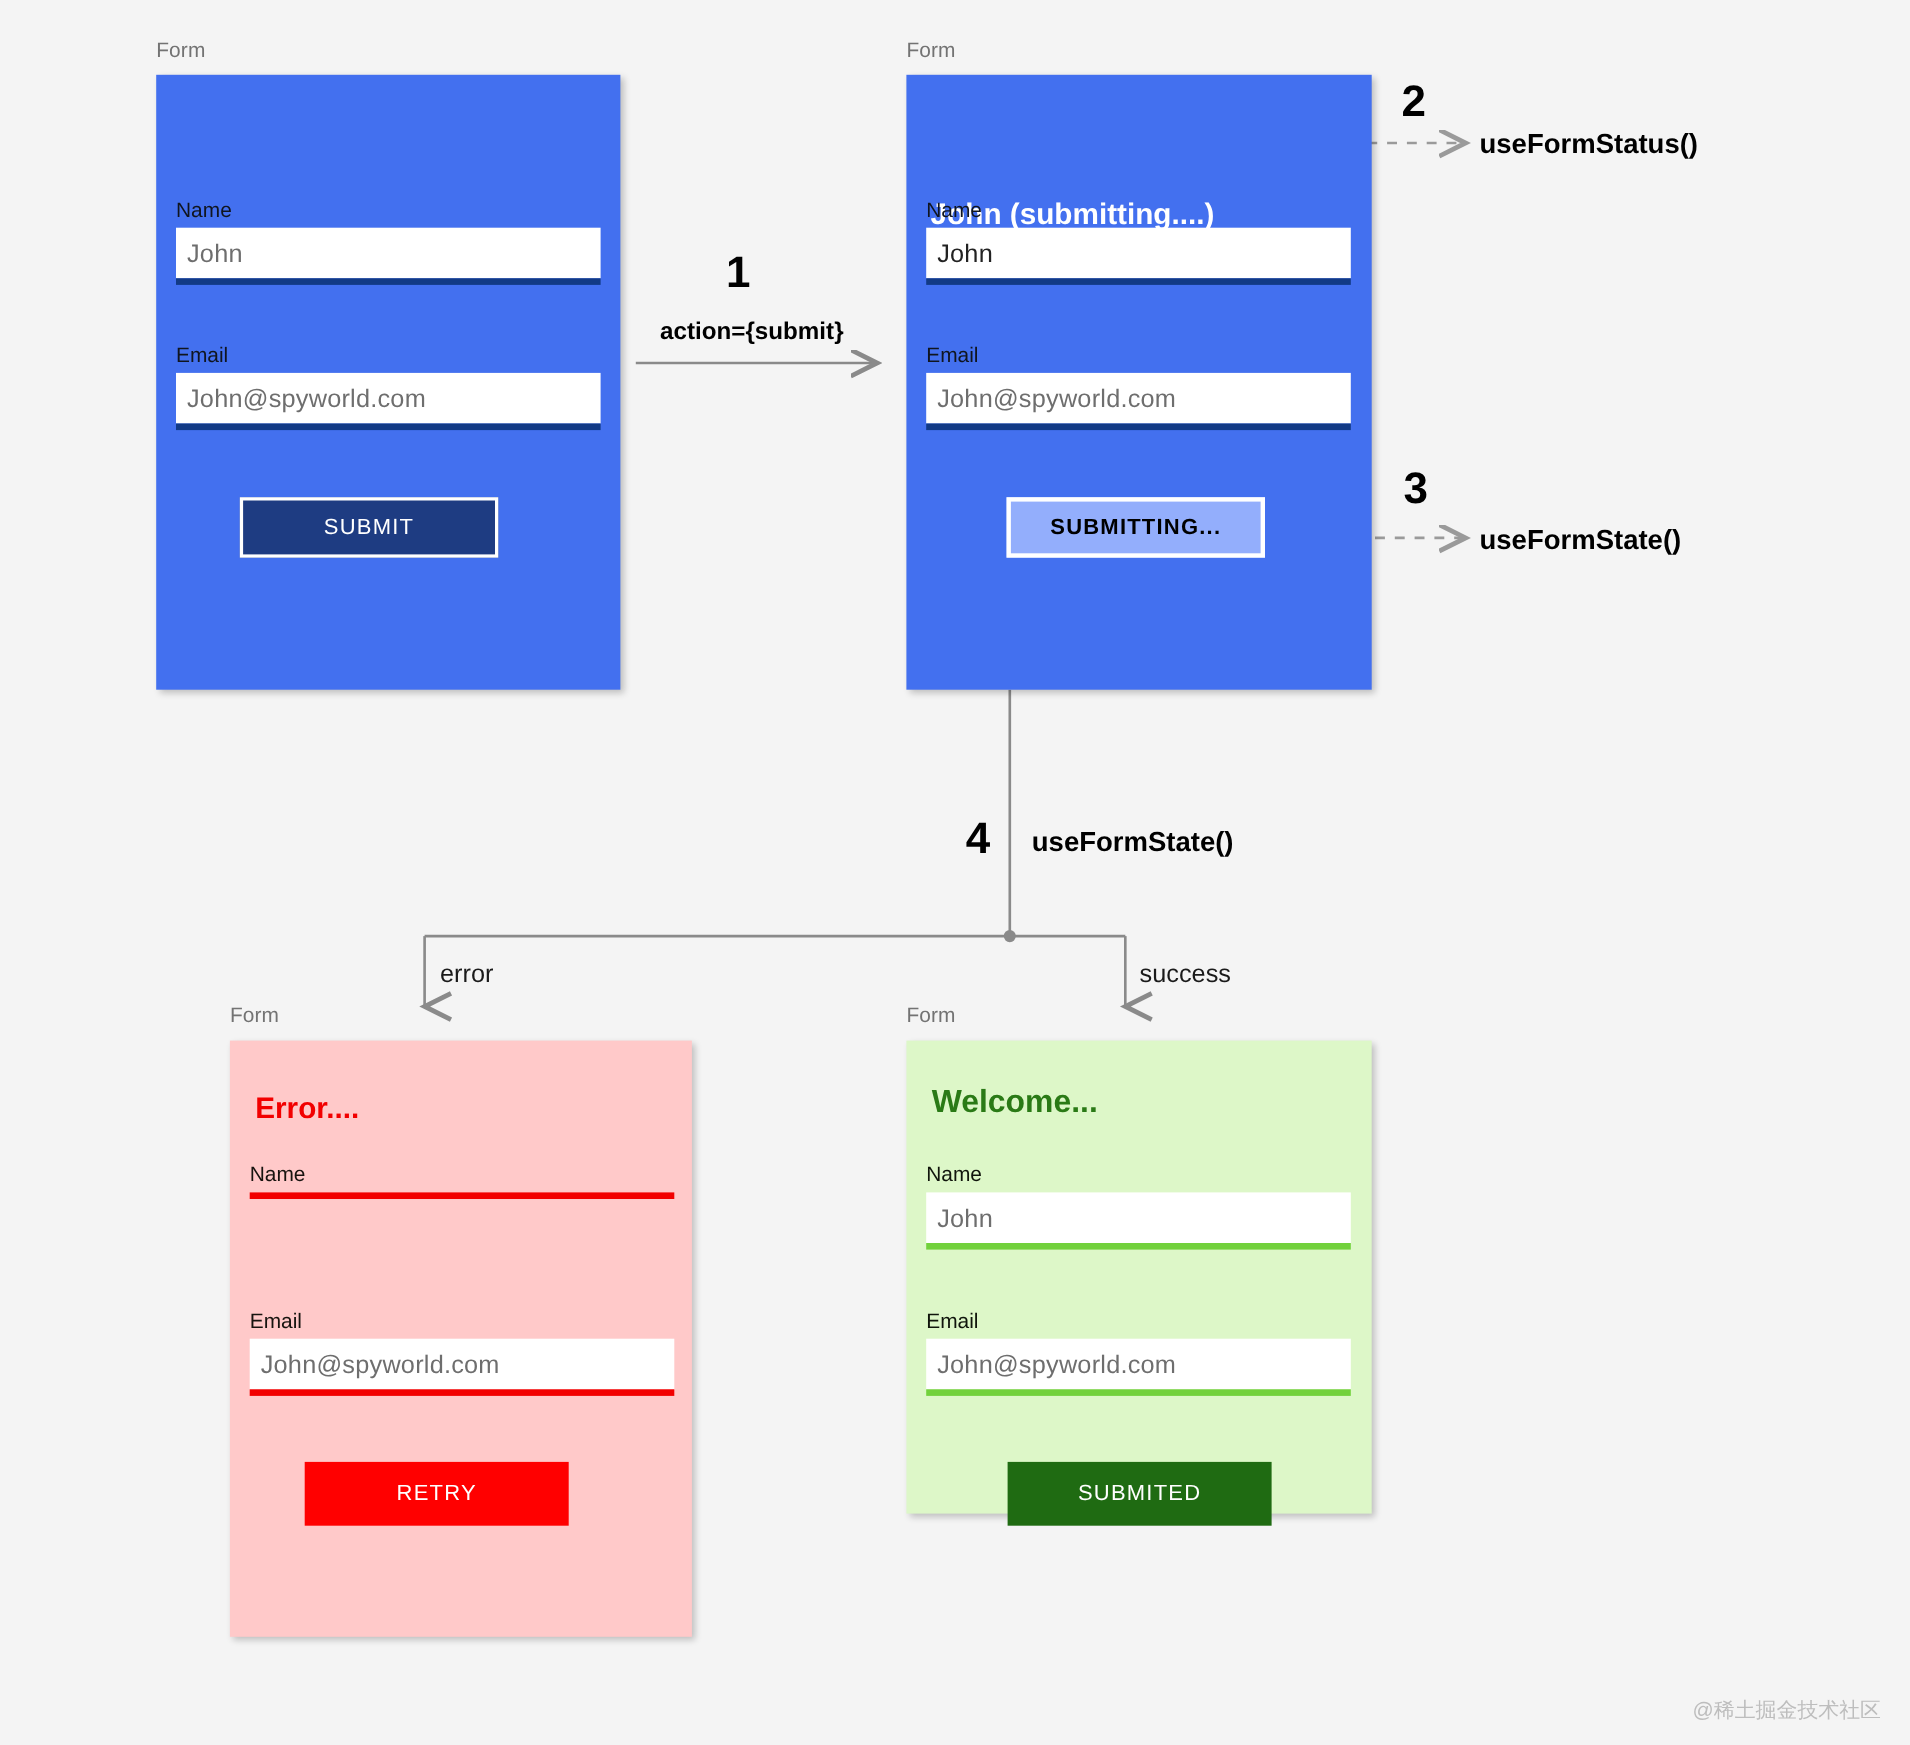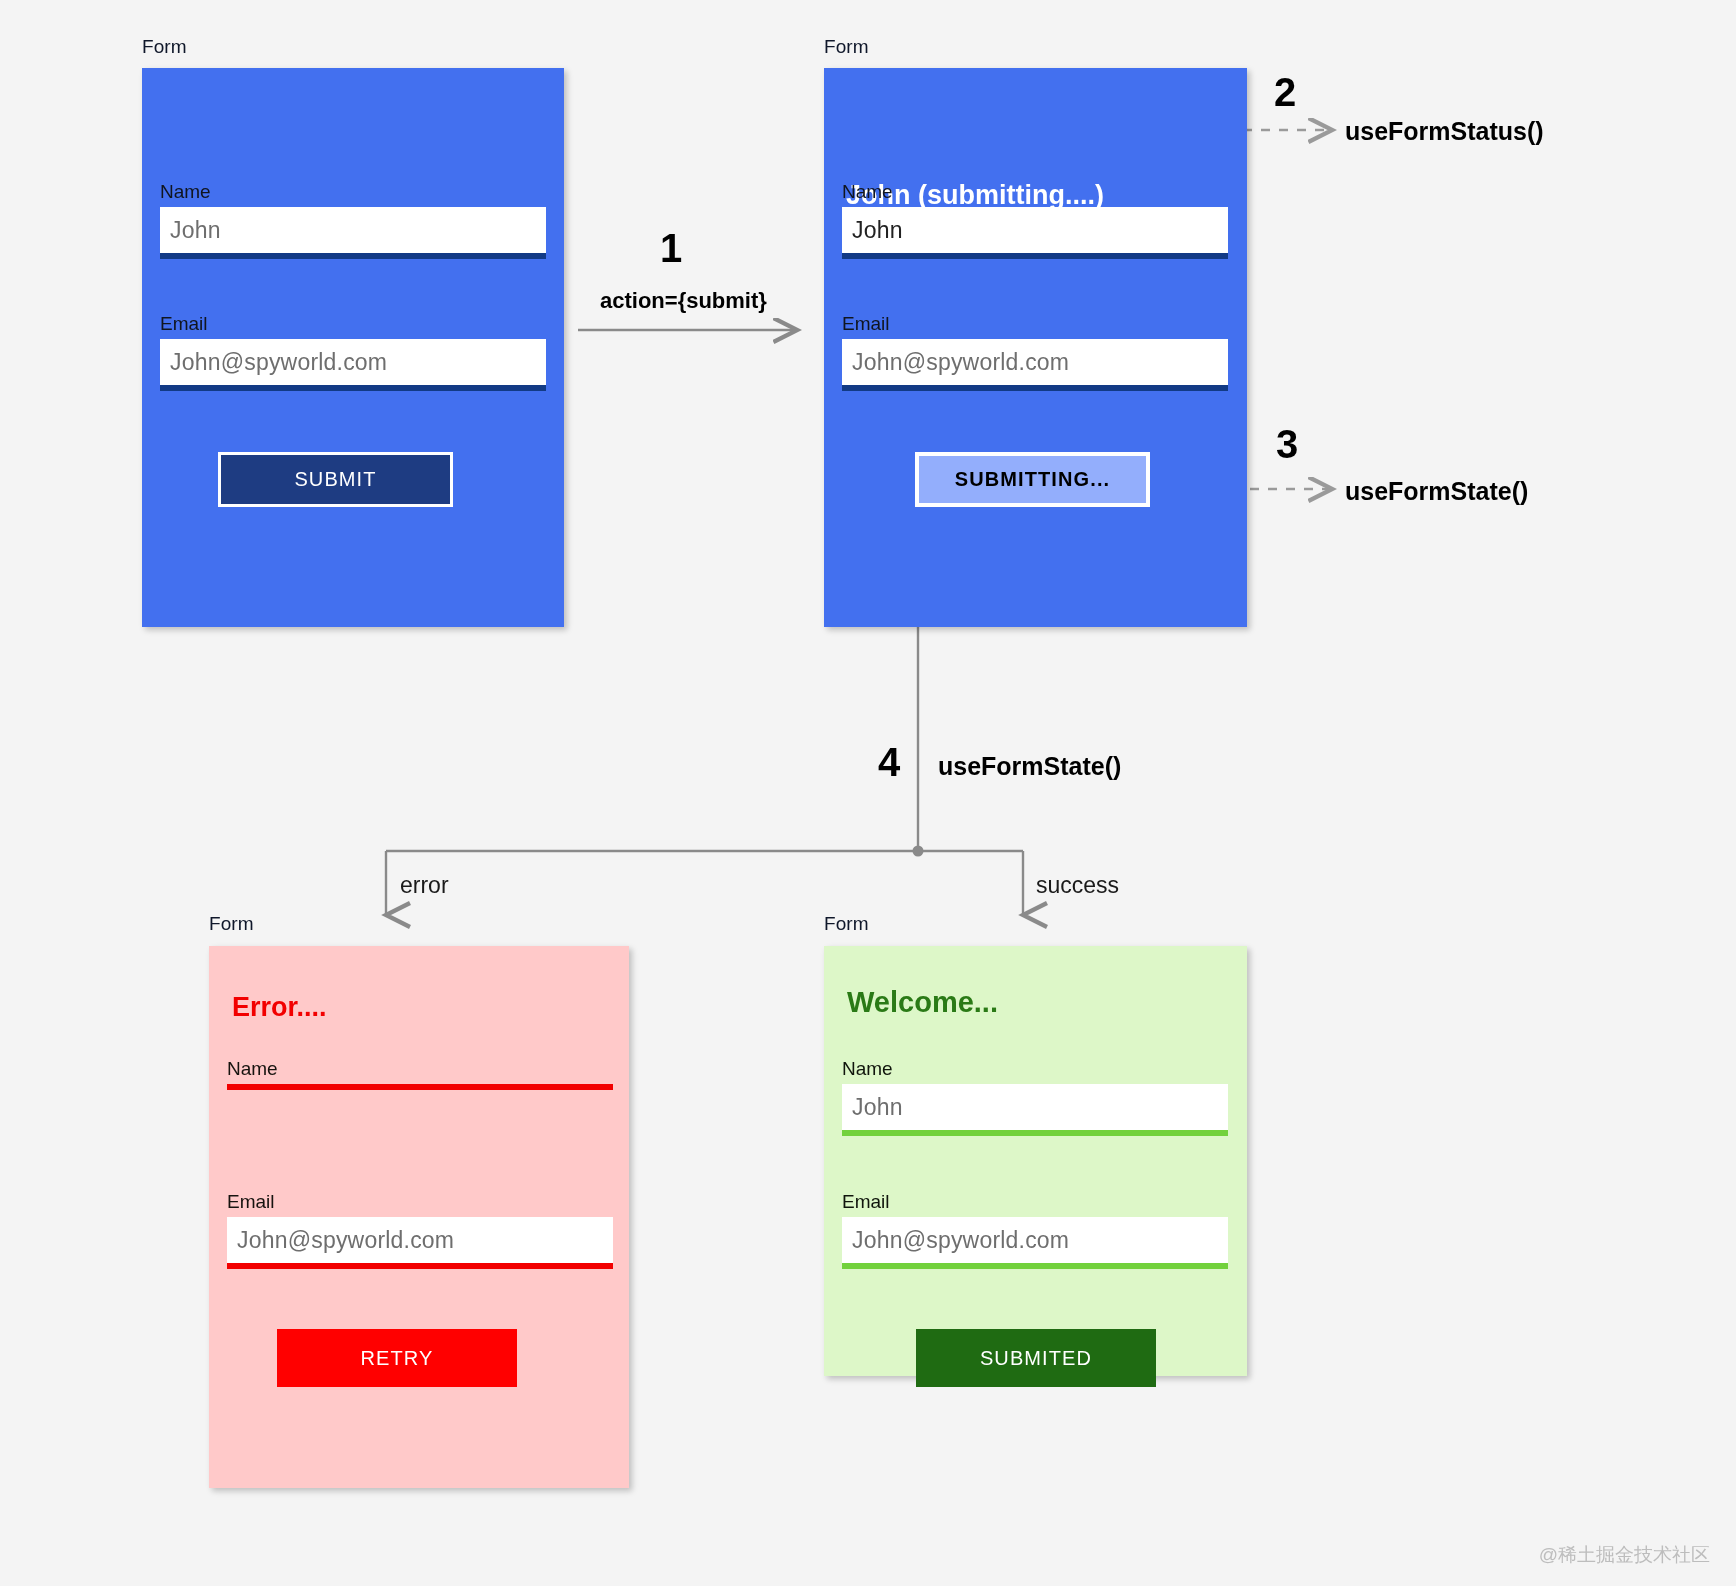--- a/index.html
+++ b/index.html
@@ -14,21 +14,21 @@
     position: relative;
     width: 1736px;
     height: 1586px;
     background: #f4f4f4;
   }
 
   
   .form-caption {
     position: absolute;
     font-size: 19px;
-    color: #0f172a;
+    color: #737373;
     letter-spacing: .1px;
     white-space: nowrap;
   }
   .card {
     position: absolute;
     box-shadow: 3px 3px 6px rgba(0,0,0,0.22);
   }
   .card-title {
     position: absolute;
     font-weight: bold;

